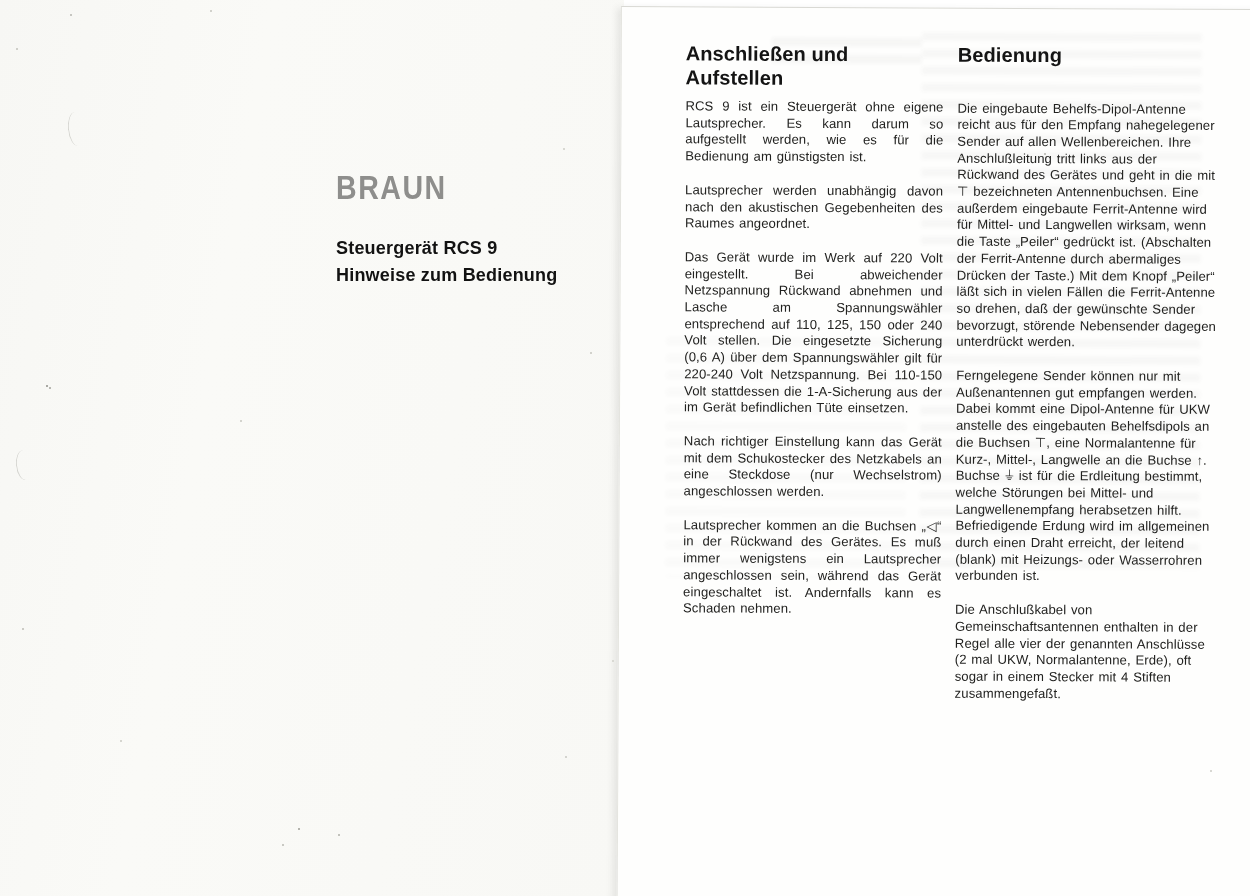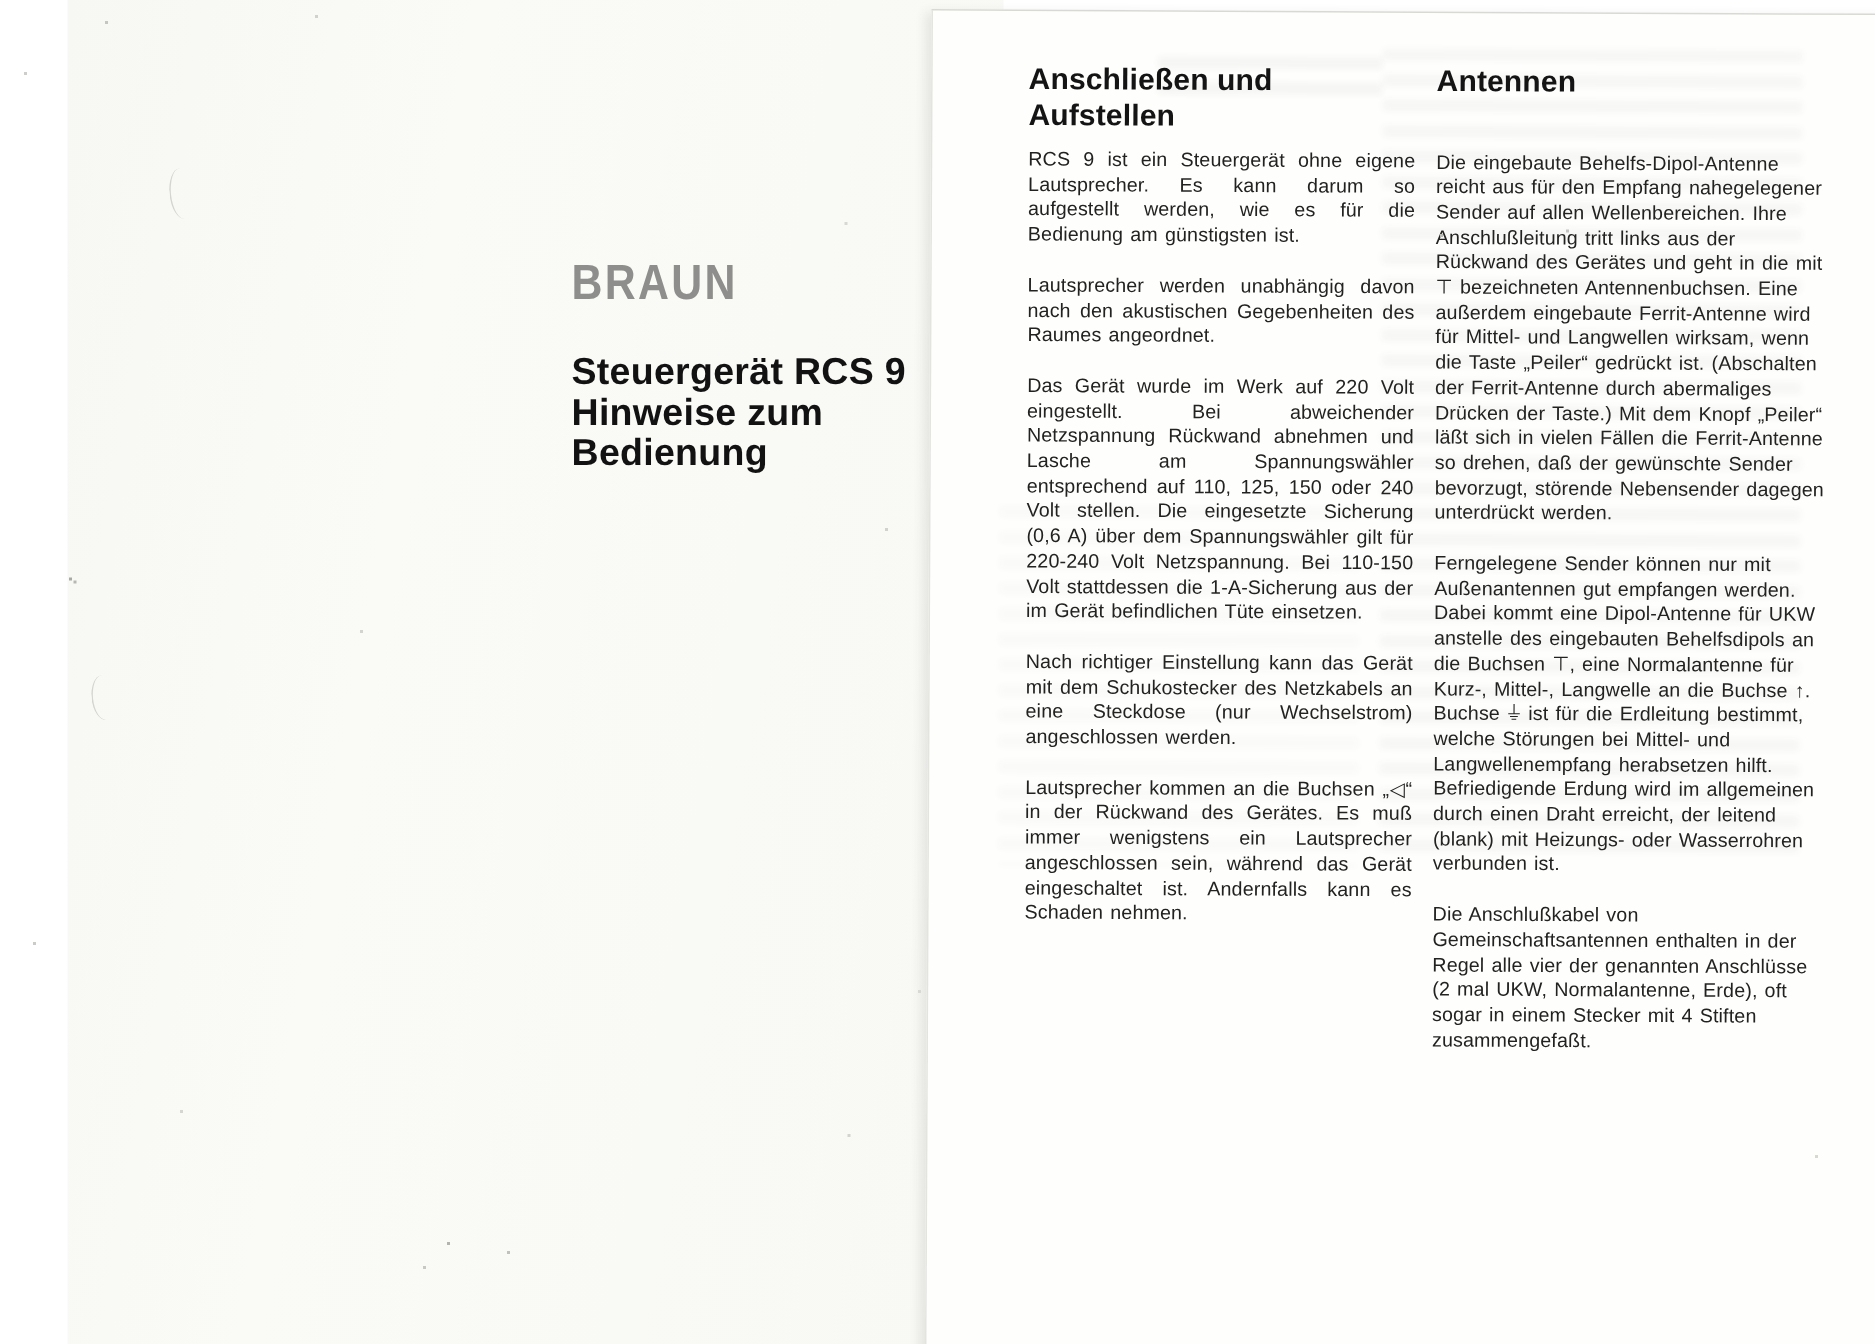--- a/index.html
+++ b/index.html
@@ -10,31 +10,30 @@
     position: relative;
     overflow: hidden;
     -webkit-font-smoothing: antialiased;
   }
   .scan { position: absolute; inset: 0; width: 1250px; height: 896px; }
 
   
   .left-page {
     position: absolute; left: 0; top: 0; width: 624px; height: 896px;
     background: linear-gradient(100deg, #f7f7f4 0%, #fafaf7 35%, #f8f8f5 100%);
-    margin-left: 45px;
   }
   .brand {
     position: absolute; left: 336px; top: 170px;
     font-size: 28px; font-weight: 700; color: #8e8e8c;
     letter-spacing: 1.5px;
     transform: scale(1.02, 1.18); transform-origin: top left;
   }
   .doc-title {
     position: absolute; left: 336px; top: 235px; width: 250px;
-    font-size: 25px; font-weight: 700; line-height: 27px; color: #121212;
+    font-size: 18px; font-weight: 700; line-height: 27px; color: #121212;
     letter-spacing: 0.2px;
   }
 
   
   .arc {
     position: absolute; width: 16px; height: 34px;
     border-left: 1.5px solid #b8b8b2; border-radius: 50%;
     opacity: 0.55; transform: rotate(-6deg);
   }
   .arc.a1 { left: 68px; top: 112px; }
@@ -112,21 +111,21 @@
     <div class="col col-1">
       <h2>Anschließen und Aufstellen</h2>
       <p>RCS 9 ist ein Steuergerät ohne eigene Lautsprecher. Es kann darum so aufgestellt werden, wie es für die Bedienung am günstigsten ist.</p>
       <p>Lautsprecher werden unabhängig davon nach den akustischen Gegebenheiten des Raumes angeordnet.</p>
       <p>Das Gerät wurde im Werk auf 220 Volt eingestellt. Bei abweichender Netzspannung Rückwand abnehmen und Lasche am Spannungswähler entsprechend auf 110, 125, 150 oder 240 Volt stellen. Die eingesetzte Sicherung (0,6 A) über dem Spannungswähler gilt für 220-240 Volt Netzspannung. Bei 110-150 Volt stattdessen die 1-A-Sicherung aus der im Gerät befindlichen Tüte einsetzen.</p>
       <p>Nach richtiger Einstellung kann das Gerät mit dem Schukostecker des Netzkabels an eine Steckdose (nur Wechselstrom) angeschlossen werden.</p>
       <p>Lautsprecher kommen an die Buchsen „◁“ in der Rückwand des Gerätes. Es muß immer wenigstens ein Lautsprecher angeschlossen sein, während das Gerät eingeschaltet ist. Andernfalls kann es Schaden nehmen.</p>
     </div>
 
     <div class="col col-2">
-      <h2>Antennen</h2>
+      <h2>Bedienung</h2>
       <p>Die eingebaute Behelfs-Dipol-Antenne reicht aus für den Empfang nahegelegener Sender auf allen Wellenbereichen. Ihre Anschlußleitung tritt links aus der Rückwand des Gerätes und geht in die mit ⊤ bezeichneten Antennenbuchsen. Eine außerdem eingebaute Ferrit-Antenne wird für Mittel- und Langwellen wirksam, wenn die Taste „Peiler“ gedrückt ist. (Abschalten der Ferrit-Antenne durch abermaliges Drücken der Taste.) Mit dem Knopf „Peiler“ läßt sich in vielen Fällen die Ferrit-Antenne so drehen, daß der gewünschte Sender bevorzugt, störende Nebensender dagegen unterdrückt werden.</p>
       <p>Ferngelegene Sender können nur mit Außenantennen gut empfangen werden. Dabei kommt eine Dipol-Antenne für UKW anstelle des eingebauten Behelfsdipols an die Buchsen ⊤, eine Normalantenne für Kurz-, Mittel-, Langwelle an die Buchse ↑. Buchse ⏚ ist für die Erdleitung bestimmt, welche Störungen bei Mittel- und Langwellenempfang herabsetzen hilft. Befriedigende Erdung wird im allgemeinen durch einen Draht erreicht, der leitend (blank) mit Heizungs- oder Wasserrohren verbunden ist.</p>
       <p>Die Anschlußkabel von Gemeinschaftsantennen enthalten in der Regel alle vier der genannten Anschlüsse (2 mal UKW, Normalantenne, Erde), oft sogar in einem Stecker mit 4 Stiften zusammengefaßt.</p>
     </div>
   </div>
 
   <div class="specks"></div>
 </div>
 
 </body></html>

